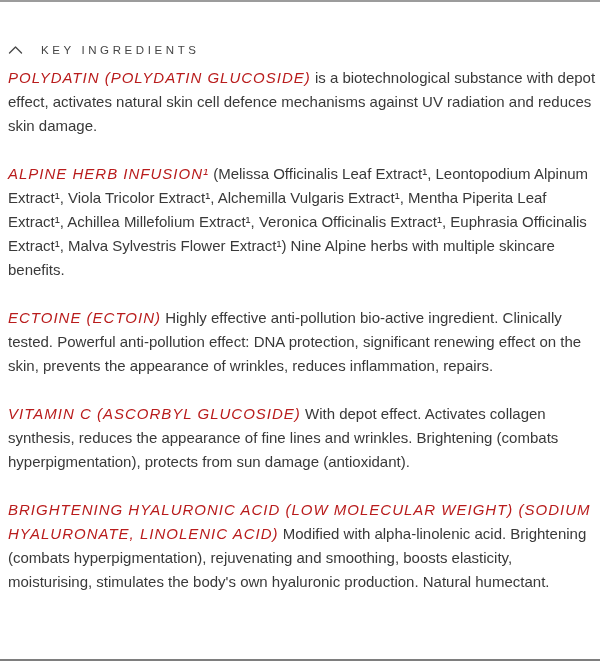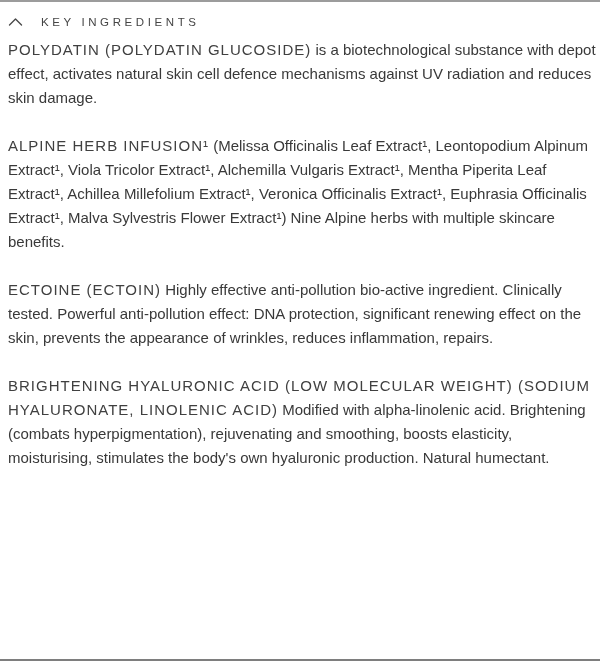--- a/index.html
+++ b/index.html
@@ -19,20 +19,21 @@
     border-bottom: 2px solid #7e7e7e;
     padding: 10px 4px 0 8px;
     overflow: hidden;
     background: #ffffff;
   }
   .header {
     display: flex;
     align-items: center;
     height: 20px;
     cursor: pointer;
+    margin-top: 28px;
   }
   .chevron {
     width: 16px;
     height: 12px;
     display: inline-flex;
     align-items: center;
     justify-content: flex-start;
     flex: 0 0 auto;
   }
   .chevron svg { display: block; }
@@ -46,23 +47,24 @@
   }
   .content {
     margin-top: 6px;
   }
   p.ingredient {
     margin: 0 0 24px 0;
     font-size: 15px;
     line-height: 24px;
   }
   .ing-name {
+    font-style: italic;
     text-transform: uppercase;
     letter-spacing: 1px;
-    color: #404040;
+    color: #b91c1c;
   }
   .ing-desc {
     color: #393939;
   }
 </style>
 </head>
 <body>
 
 <div class="panel">
 
@@ -76,17 +78,18 @@
   </div>
 
   <div class="content" id="ingredients-container">
   <p class="ingredient"><span class="ing-name">POLYDATIN (POLYDATIN GLUCOSIDE)</span><span class="ing-desc"> is a biotechnological substance with depot effect, activates natural skin cell defence mechanisms against UV radiation and reduces skin damage.</span></p>
 
   <p class="ingredient"><span class="ing-name">ALPINE HERB INFUSION¹</span><span class="ing-desc"> (Melissa Officinalis Leaf Extract¹, Leontopodium Alpinum Extract¹, Viola Tricolor Extract¹, Alchemilla Vulgaris Extract¹, Mentha Piperita Leaf Extract¹, Achillea Millefolium Extract¹, Veronica Officinalis Extract¹, Euphrasia Officinalis Extract¹, Malva Sylvestris Flower Extract¹) Nine Alpine herbs with multiple skincare benefits.</span></p>
 
 
   <p class="ingredient"><span class="ing-name">ECTOINE (ECTOIN)</span><span class="ing-desc"> Highly effective anti-pollution bio-active ingredient. Clinically tested. Powerful anti-pollution effect: DNA protection, significant renewing effect on the skin, prevents the appearance of wrinkles, reduces inflammation, repairs.</span></p>
 
+  <p class="ingredient"><span class="ing-name">VITAMIN C (ASCORBYL GLUCOSIDE)</span><span class="ing-desc"> With depot effect. Activates collagen synthesis, reduces the appearance of fine lines and wrinkles. Brightening (combats hyperpigmentation), protects from sun damage (antioxidant).</span></p>
 
   <p class="ingredient"><span class="ing-name">BRIGHTENING HYALURONIC ACID (LOW MOLECULAR WEIGHT) (SODIUM HYALURONATE, LINOLENIC ACID)</span><span class="ing-desc"> Modified with alpha-linolenic acid. Brightening (combats hyperpigmentation), rejuvenating and smoothing, boosts elasticity, moisturising, stimulates the body's own hyaluronic production. Natural humectant.</span></p>
 </div>
 
 </div>
 
 </body></html>

